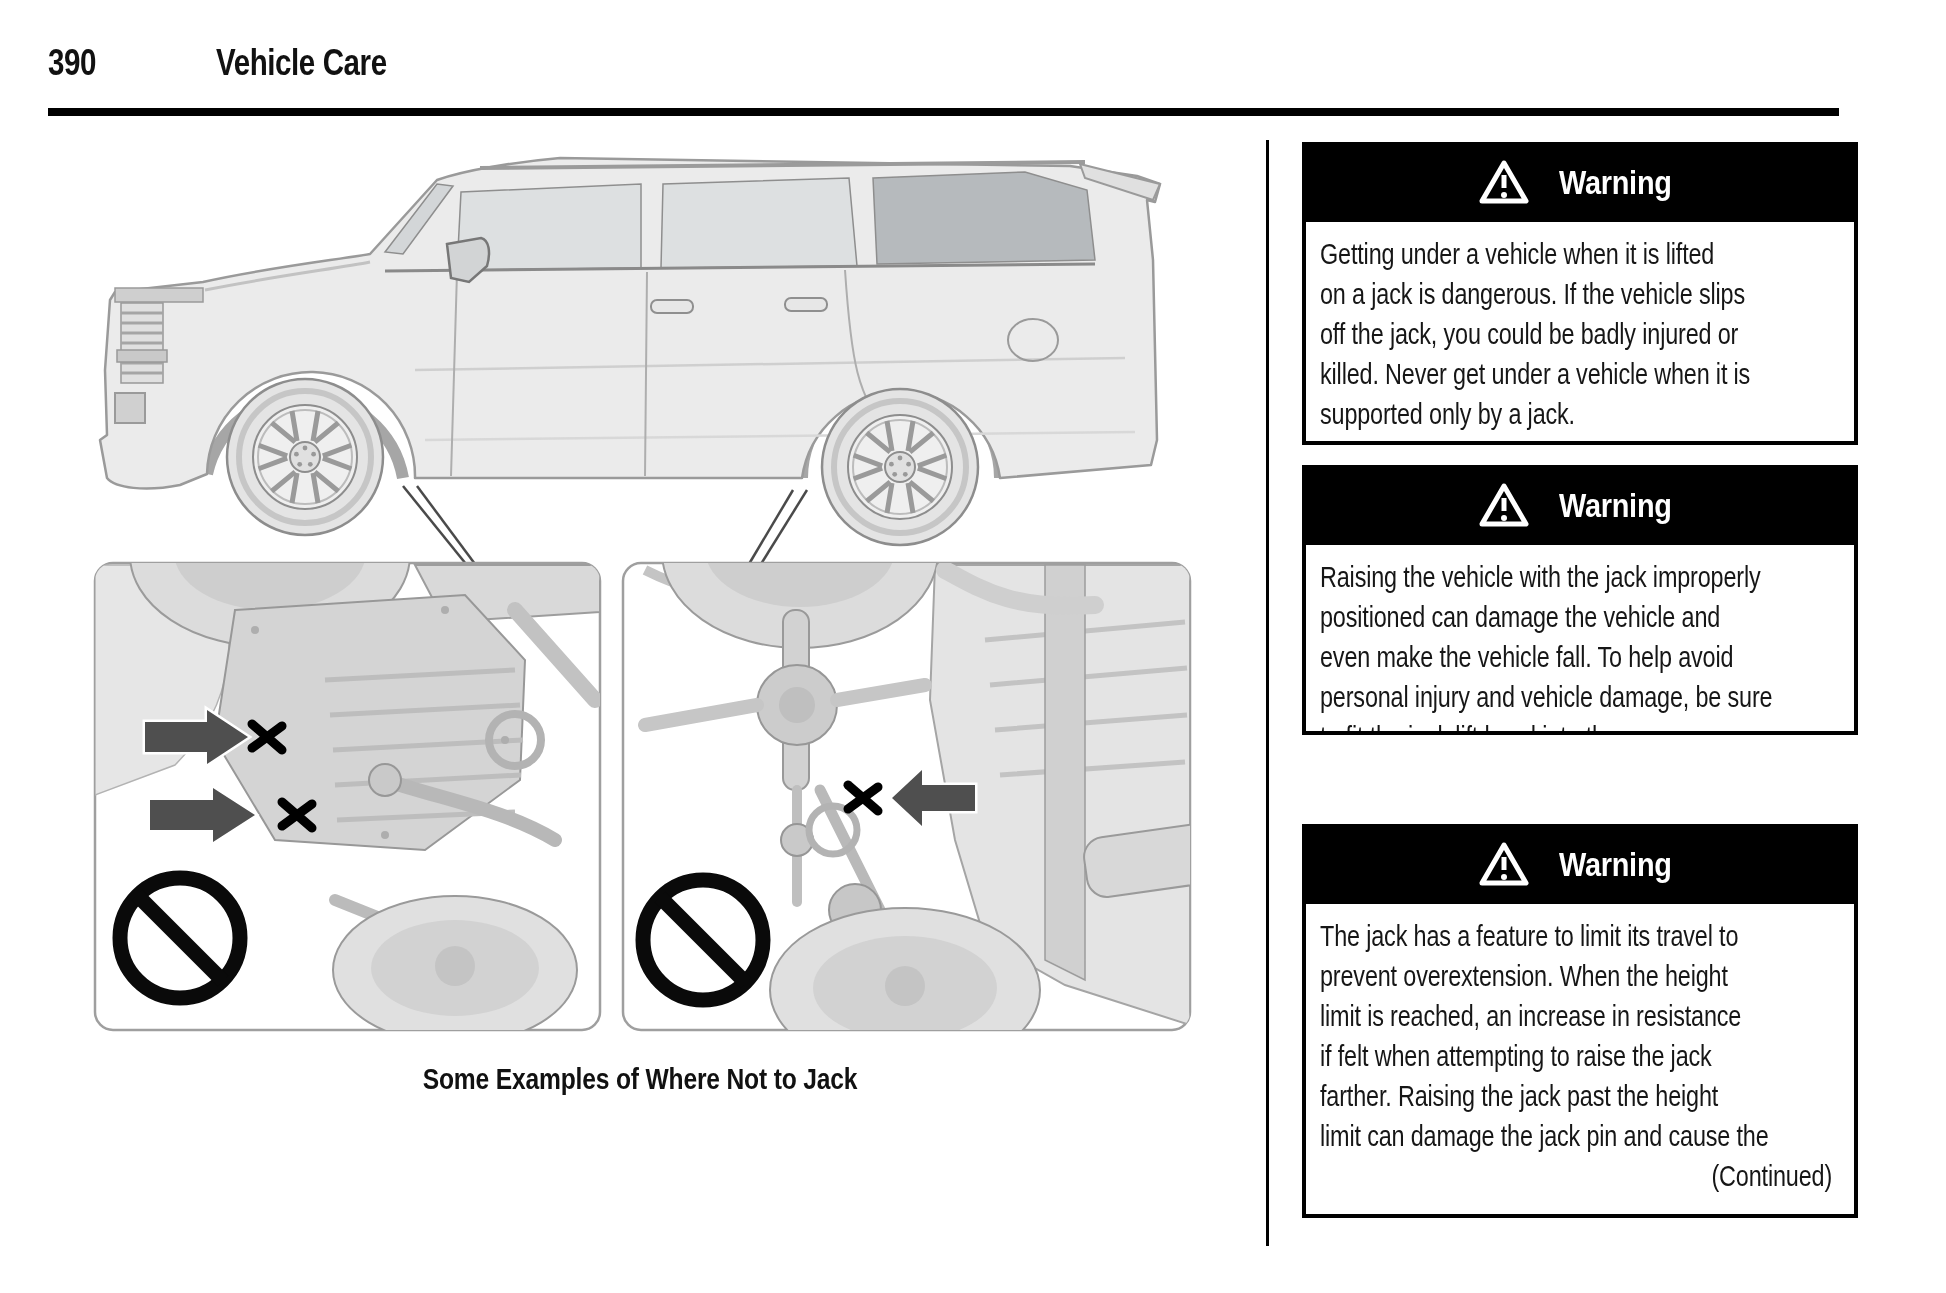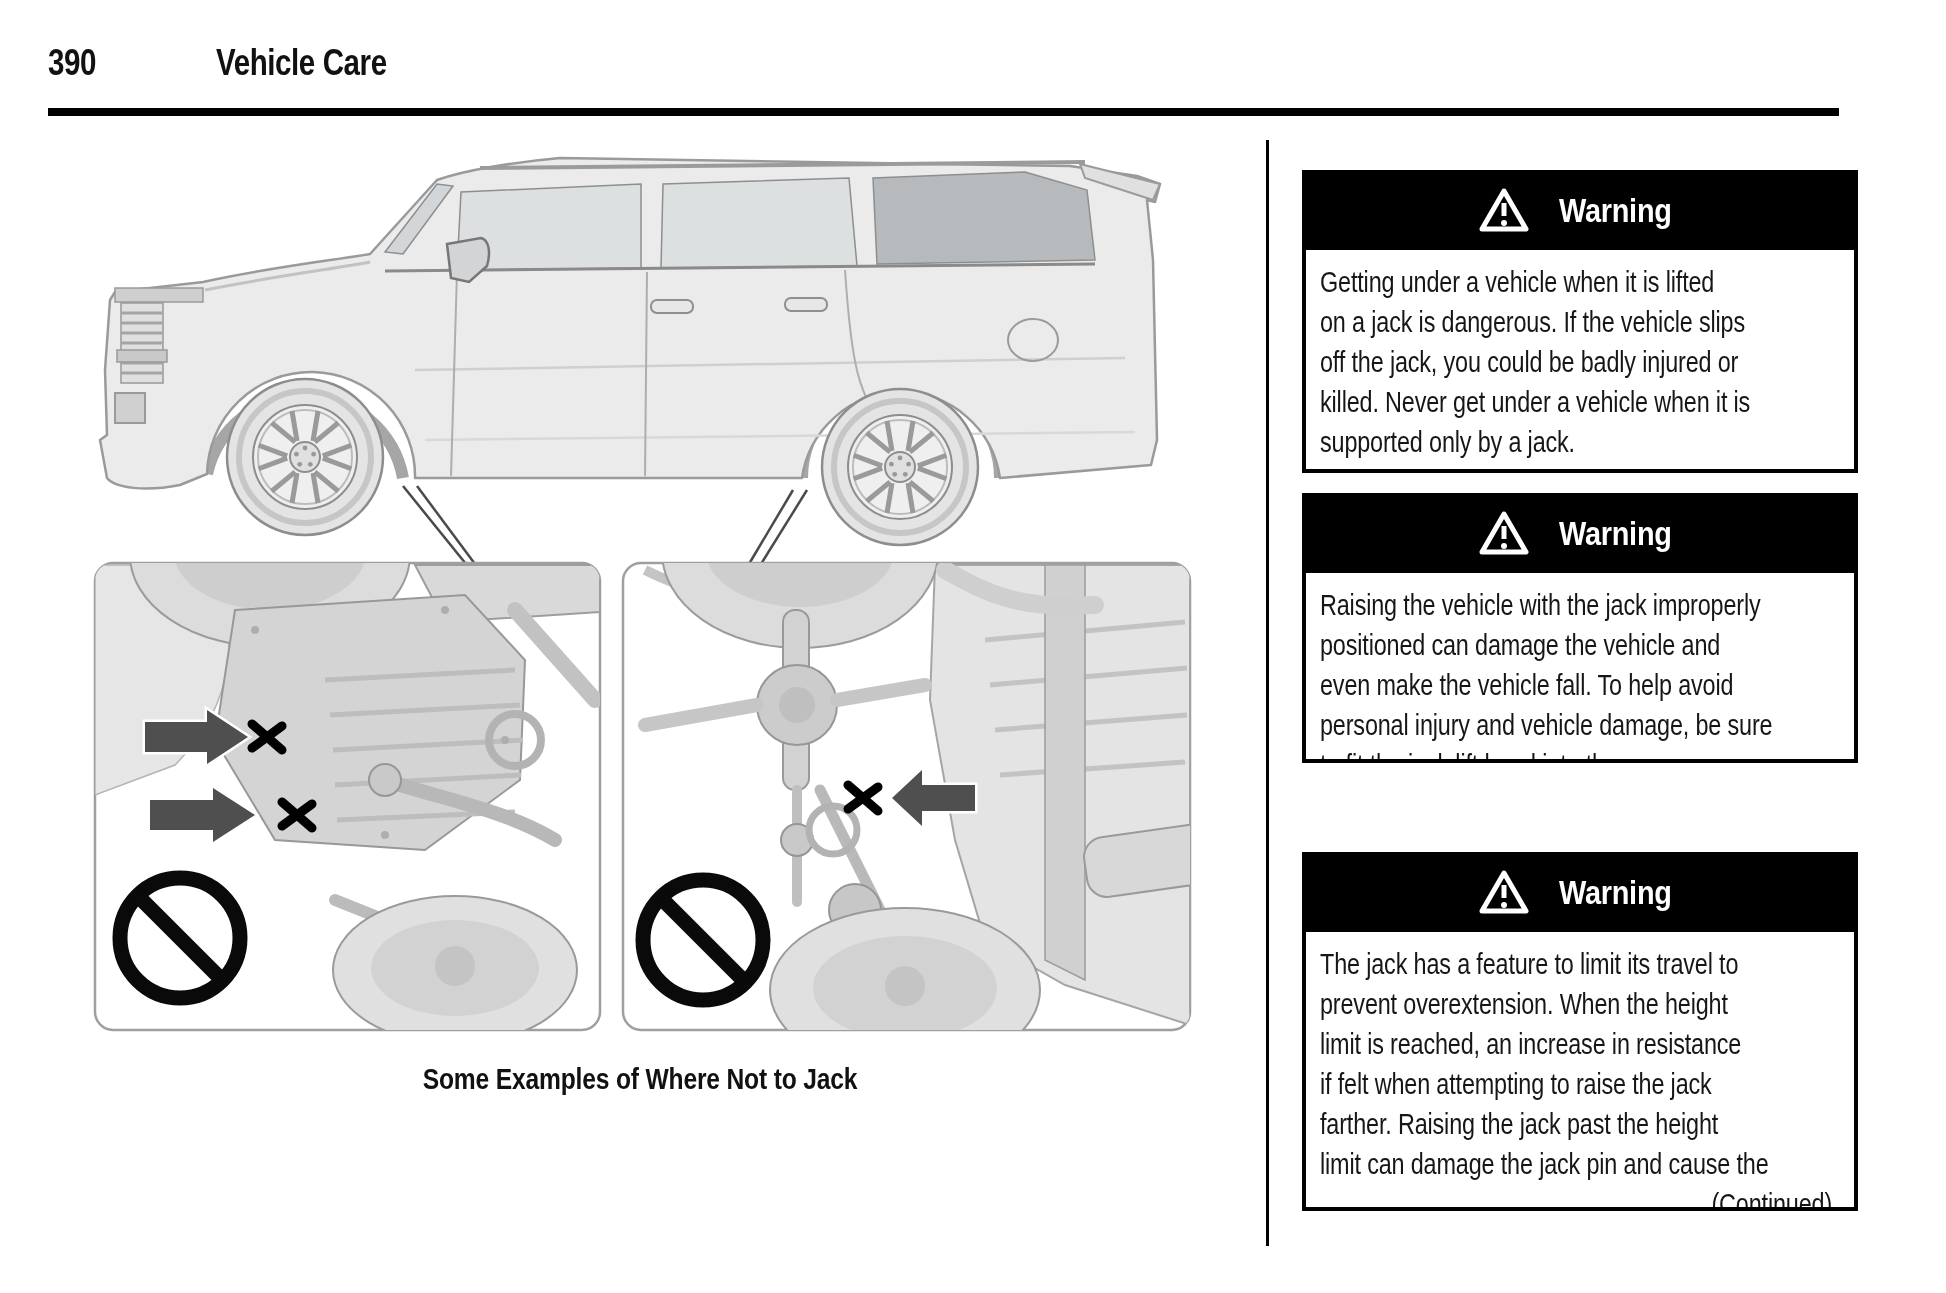--- a/index.html
+++ b/index.html
@@ -12,33 +12,33 @@
           transform:scaleX(0.82);transform-origin:0 0;letter-spacing:-0.5px;}
   .hdr-rule{position:absolute;left:48px;top:108px;width:1791px;height:8px;background:#000;}
   .col-divider{position:absolute;left:1266px;top:140px;width:3px;height:1106px;background:#000;}
   
   .figure{position:absolute;left:85px;top:140px;width:1110px;height:895px;}
   .caption{position:absolute;left:85px;top:1062px;width:1110px;text-align:center;
            font-size:30px;font-weight:700;letter-spacing:-0.2px;
            transform:scaleX(0.82);transform-origin:50% 0;}
   
   .wbox{position:absolute;left:1302px;width:556px;box-sizing:border-box;}
-  .wbox .whead{height:80px;background:#000;display:flex;align-items:center;justify-content:center;gap:20px;margin-top:28px;}
+  .wbox .whead{height:80px;background:#000;display:flex;align-items:center;justify-content:center;gap:20px;}
   .wbox .wtitle{color:#fff;font-size:34px;font-weight:700;letter-spacing:-0.3px;
                 transform:scaleX(0.85);transform-origin:50% 50%;}
   .wbox .wbody{border:4px solid #000;border-top:none;background:#fff;box-sizing:border-box;
                padding:12px 18px 0 14px;overflow:hidden;}
   .wbody-inner{width:128%;transform:scaleX(0.78);transform-origin:0 0;
                font-size:30px;line-height:40px;letter-spacing:-0.2px;white-space:pre;color:#161616;}
   .continued{width:128%;transform:scaleX(0.78);transform-origin:0 0;
              font-size:30px;line-height:40px;letter-spacing:-0.2px;text-align:right;color:#161616;
              padding-right:4px;box-sizing:border-box;}
   .b1{top:142px;height:303px;} .b1 .wbody{height:223px;}
   .b2{top:465px;height:345px;} .b2 .wbody{height:190px;}
-  .b3{top:824px;height:394px;} .b3 .wbody{height:279px;}
+  .b3{top:824px;height:394px;} .b3 .wbody{height:314px;}
 </style>
 </head>
 <body>
 
 <div class="page">
 
   <div class="pg-num">390</div>
   <div class="pg-sec">Vehicle Care</div>
   <div class="hdr-rule"></div>
   <div class="col-divider"></div>

